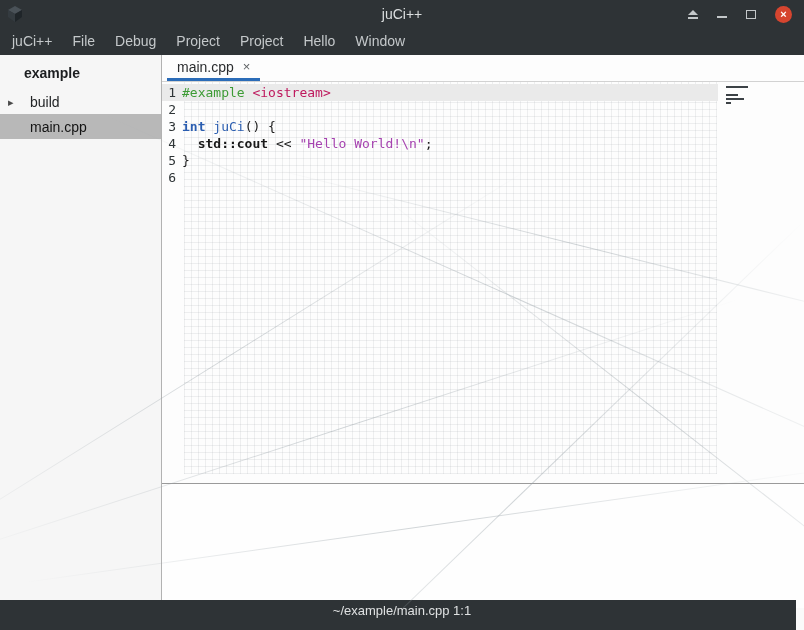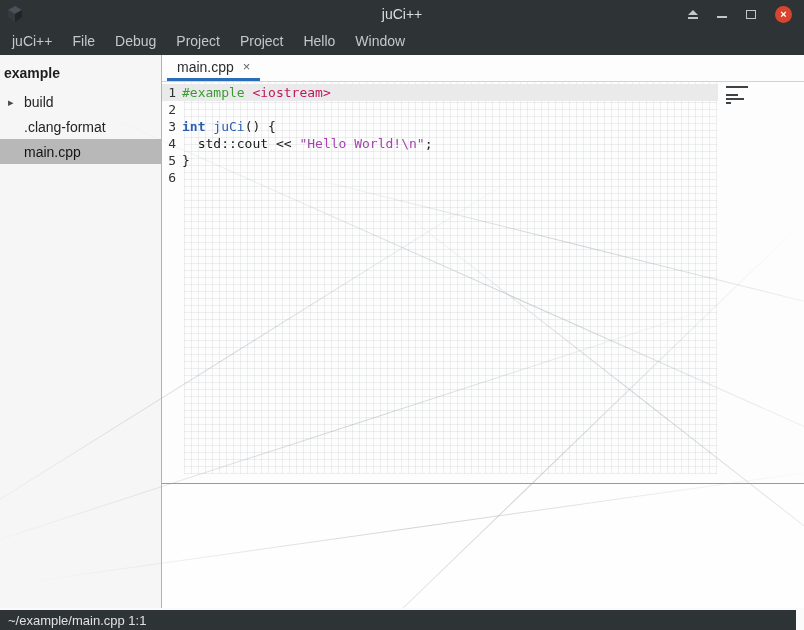--- a/index.html
+++ b/index.html
@@ -50,27 +50,27 @@
     position:absolute; top:55px; left:0; right:0; bottom:22px;
     display:flex; background:#fdfdfd;
   }
 
   
   .sidebar {
     width:162px; border-right:1px solid #b2b2b2; background:#f6f6f6;
     flex-shrink:0; padding-top:4px;
   }
   .sidebar-root {
-    font-weight:bold; font-size:14px; padding:6px 8px 8px 4px; color:#1c1e20;
+    font-weight:bold; font-size:14px; padding:6px 8px 8px 24px; color:#1c1e20;
   }
   .tree-item {
     height:25px; display:flex; align-items:center; font-size:14px;
     color:#222426; position:relative; cursor:default;
   }
-  .tree-item .label { padding-left:24px; }
+  .tree-item .label { padding-left:24px;margin-left:6px; }
   .tree-item.selected { background:#b8b8b8; color:#141414; }
   .expander {
     position:absolute; left:8px; top:50%; transform:translateY(-50%);
     font-size:11px; color:#4a4a4a;
   }
 
   
   .main-col { flex:1; display:flex; flex-direction:column; min-width:0; }
 
   .tabbar {
@@ -102,40 +102,41 @@
     font-family:"DejaVu Sans Mono", monospace; font-size:13px; line-height:17px;
     white-space:pre; cursor:text;
   }
   .code-line.hl { background:#eaeaea; }
   .ln { width:14px; text-align:right; margin-right:6px; color:#2e3436; flex-shrink:0; }
   .code { color:#1a1a1a; }
   .c-preproc { color:#3d9b35; }
   .c-include-path { color:#be185d; }
   .c-keyword { color:#2a5db0; font-weight:bold;text-align:center; }
   .c-function { color:#2a5db0; }
-  .c-bold { font-weight:normal; }
+  .c-bold { font-weight:bold; }
   .c-string { color:#a643b0; }
 
   .minimap {
     position:absolute; top:4px; right:54px; width:24px; z-index:3;
     display:flex; flex-direction:column; gap:2px; align-items:flex-start;
   }
   .minimap .mbar { height:2px; background:#3a4periodic04; }
   .minimap .mbar { background:#3c4246; }
 
   
   .bottom-panel {
     flex:1; border-top:1px solid #9a9a9a; background:#fefefe;
   }
 
   
   .statusbar {
-    position:absolute; left:0; right:8px; bottom:0; height:20px;
+    position:absolute; left:0; right:8px; bottom:0; height:30px;
     background:#2e3336; color:#dfe1e2; font-size:13px; line-height:22px;
     padding-left:8px;
+    text-align:center;
   }
 
   
   .texture {
     position:absolute; top:55px; left:0; right:0; bottom:22px;
     overflow:hidden; pointer-events:none; z-index:40;
   }
   .tex-line {
     position:absolute; height:1px;
     background:linear-gradient(90deg, transparent, rgba(150,160,166,0.45), transparent);
@@ -182,23 +183,20 @@
 
 <div class="content">
 
   <div class="sidebar">
     <div class="sidebar-root">example</div>
     <div id="tree-items">
         <div class="tree-item">
           <span class="expander">▸</span>
           <span class="label">build</span>
         </div>
-        <div class="tree-item">
-          <span class="label">.clang-format</span>
-        </div>
         <div class="tree-item selected">
           <span class="label">main.cpp</span>
         </div>
       </div>
   </div>
 
   <div class="main-col">
 
     <div class="tabbar">
       <div class="tab active">

